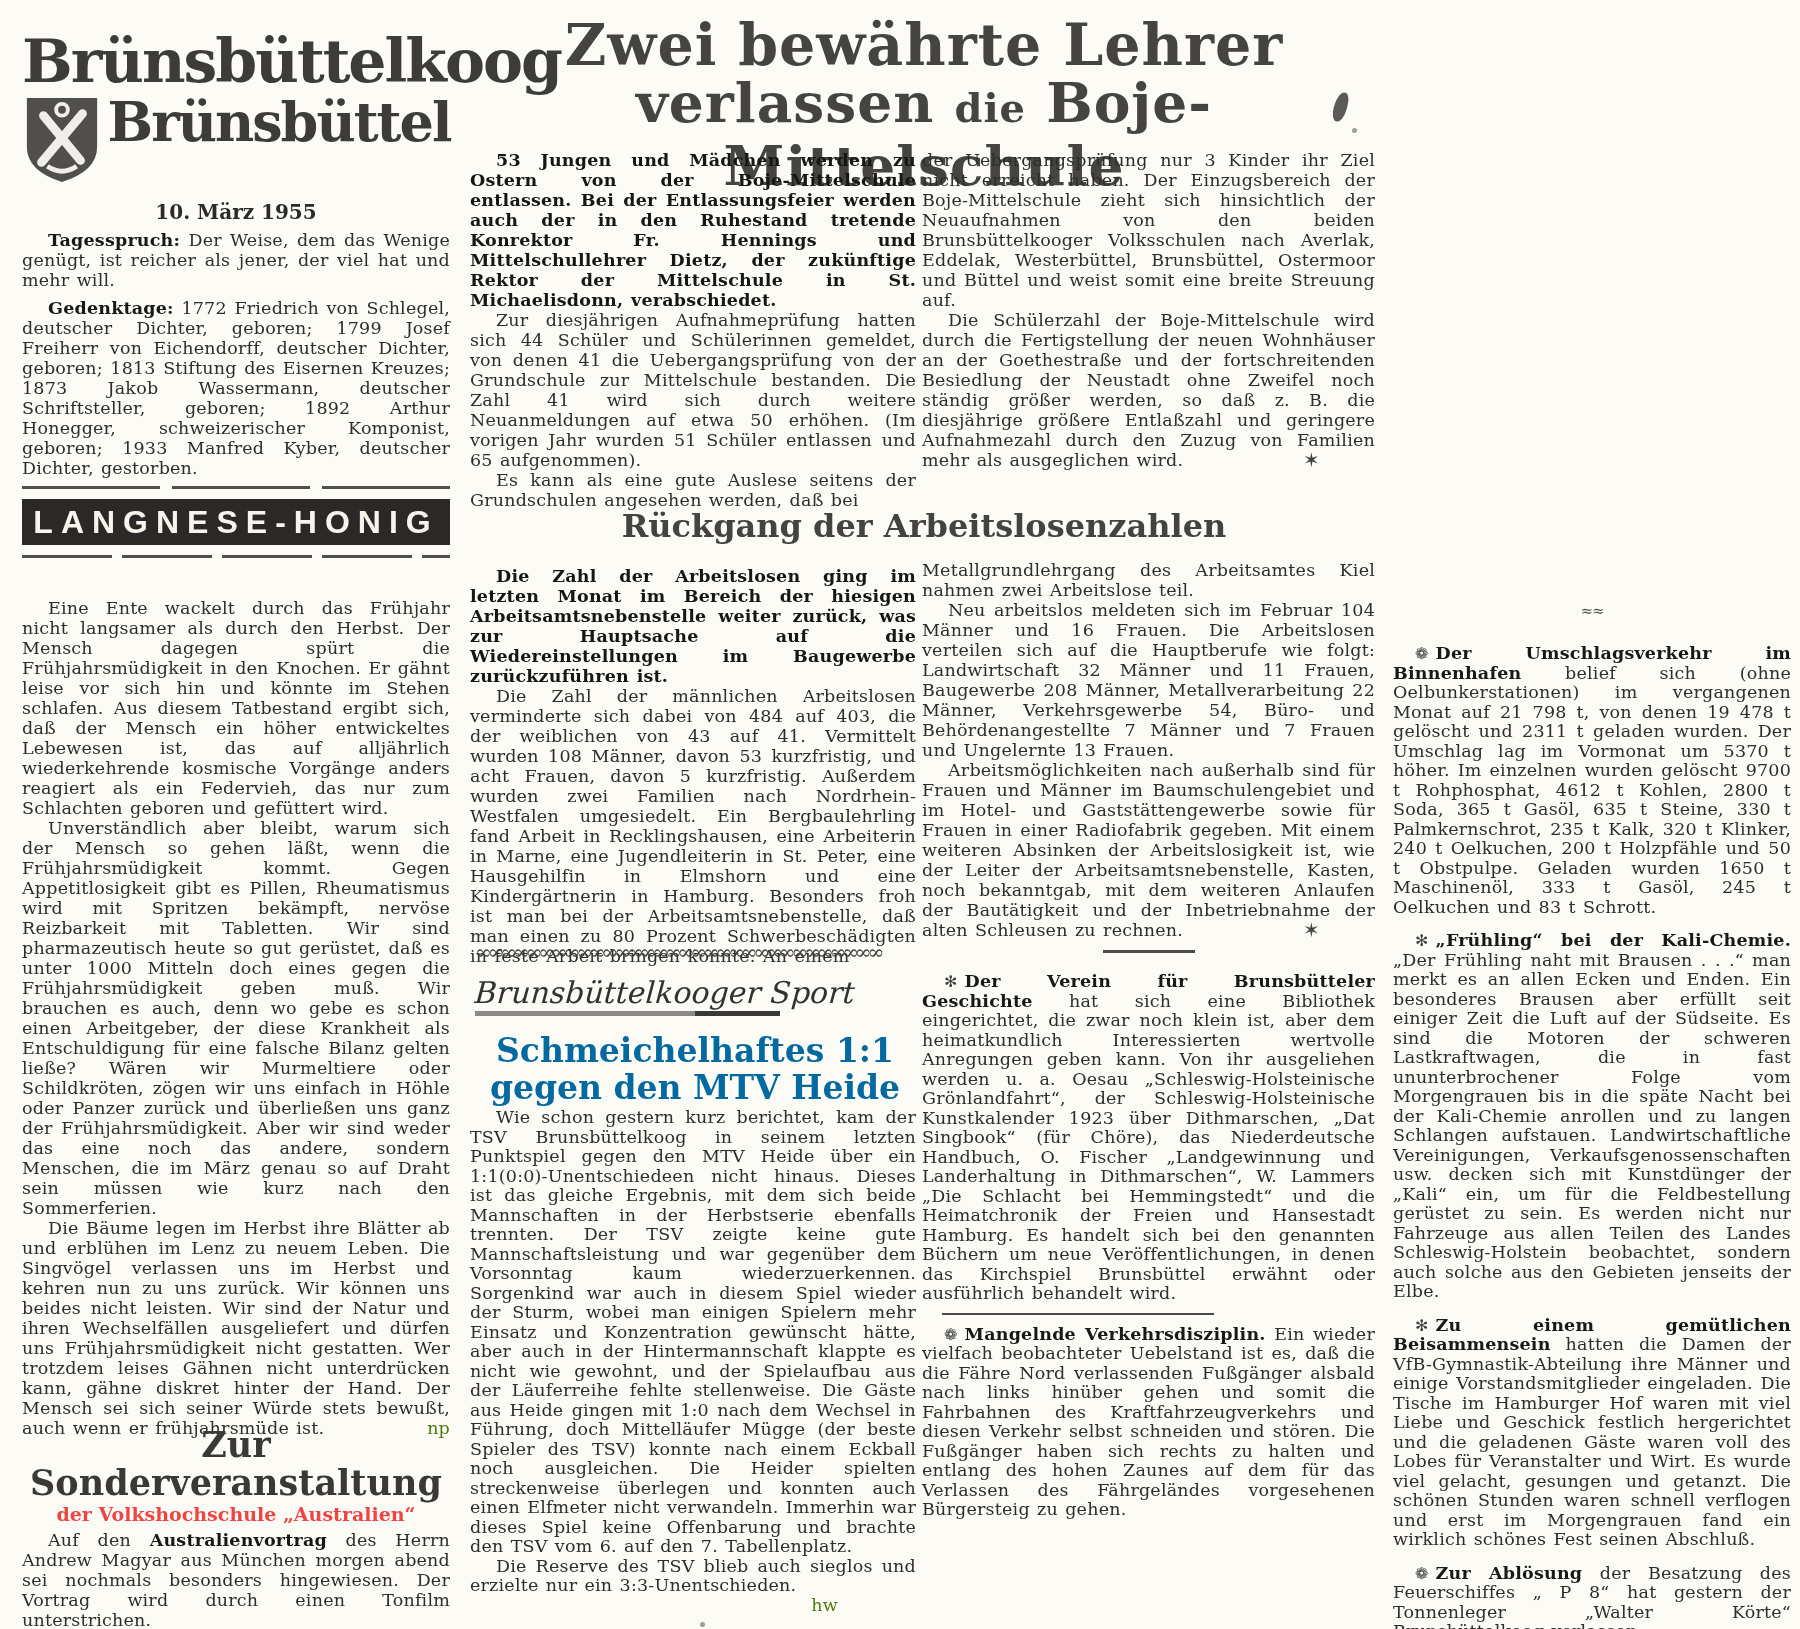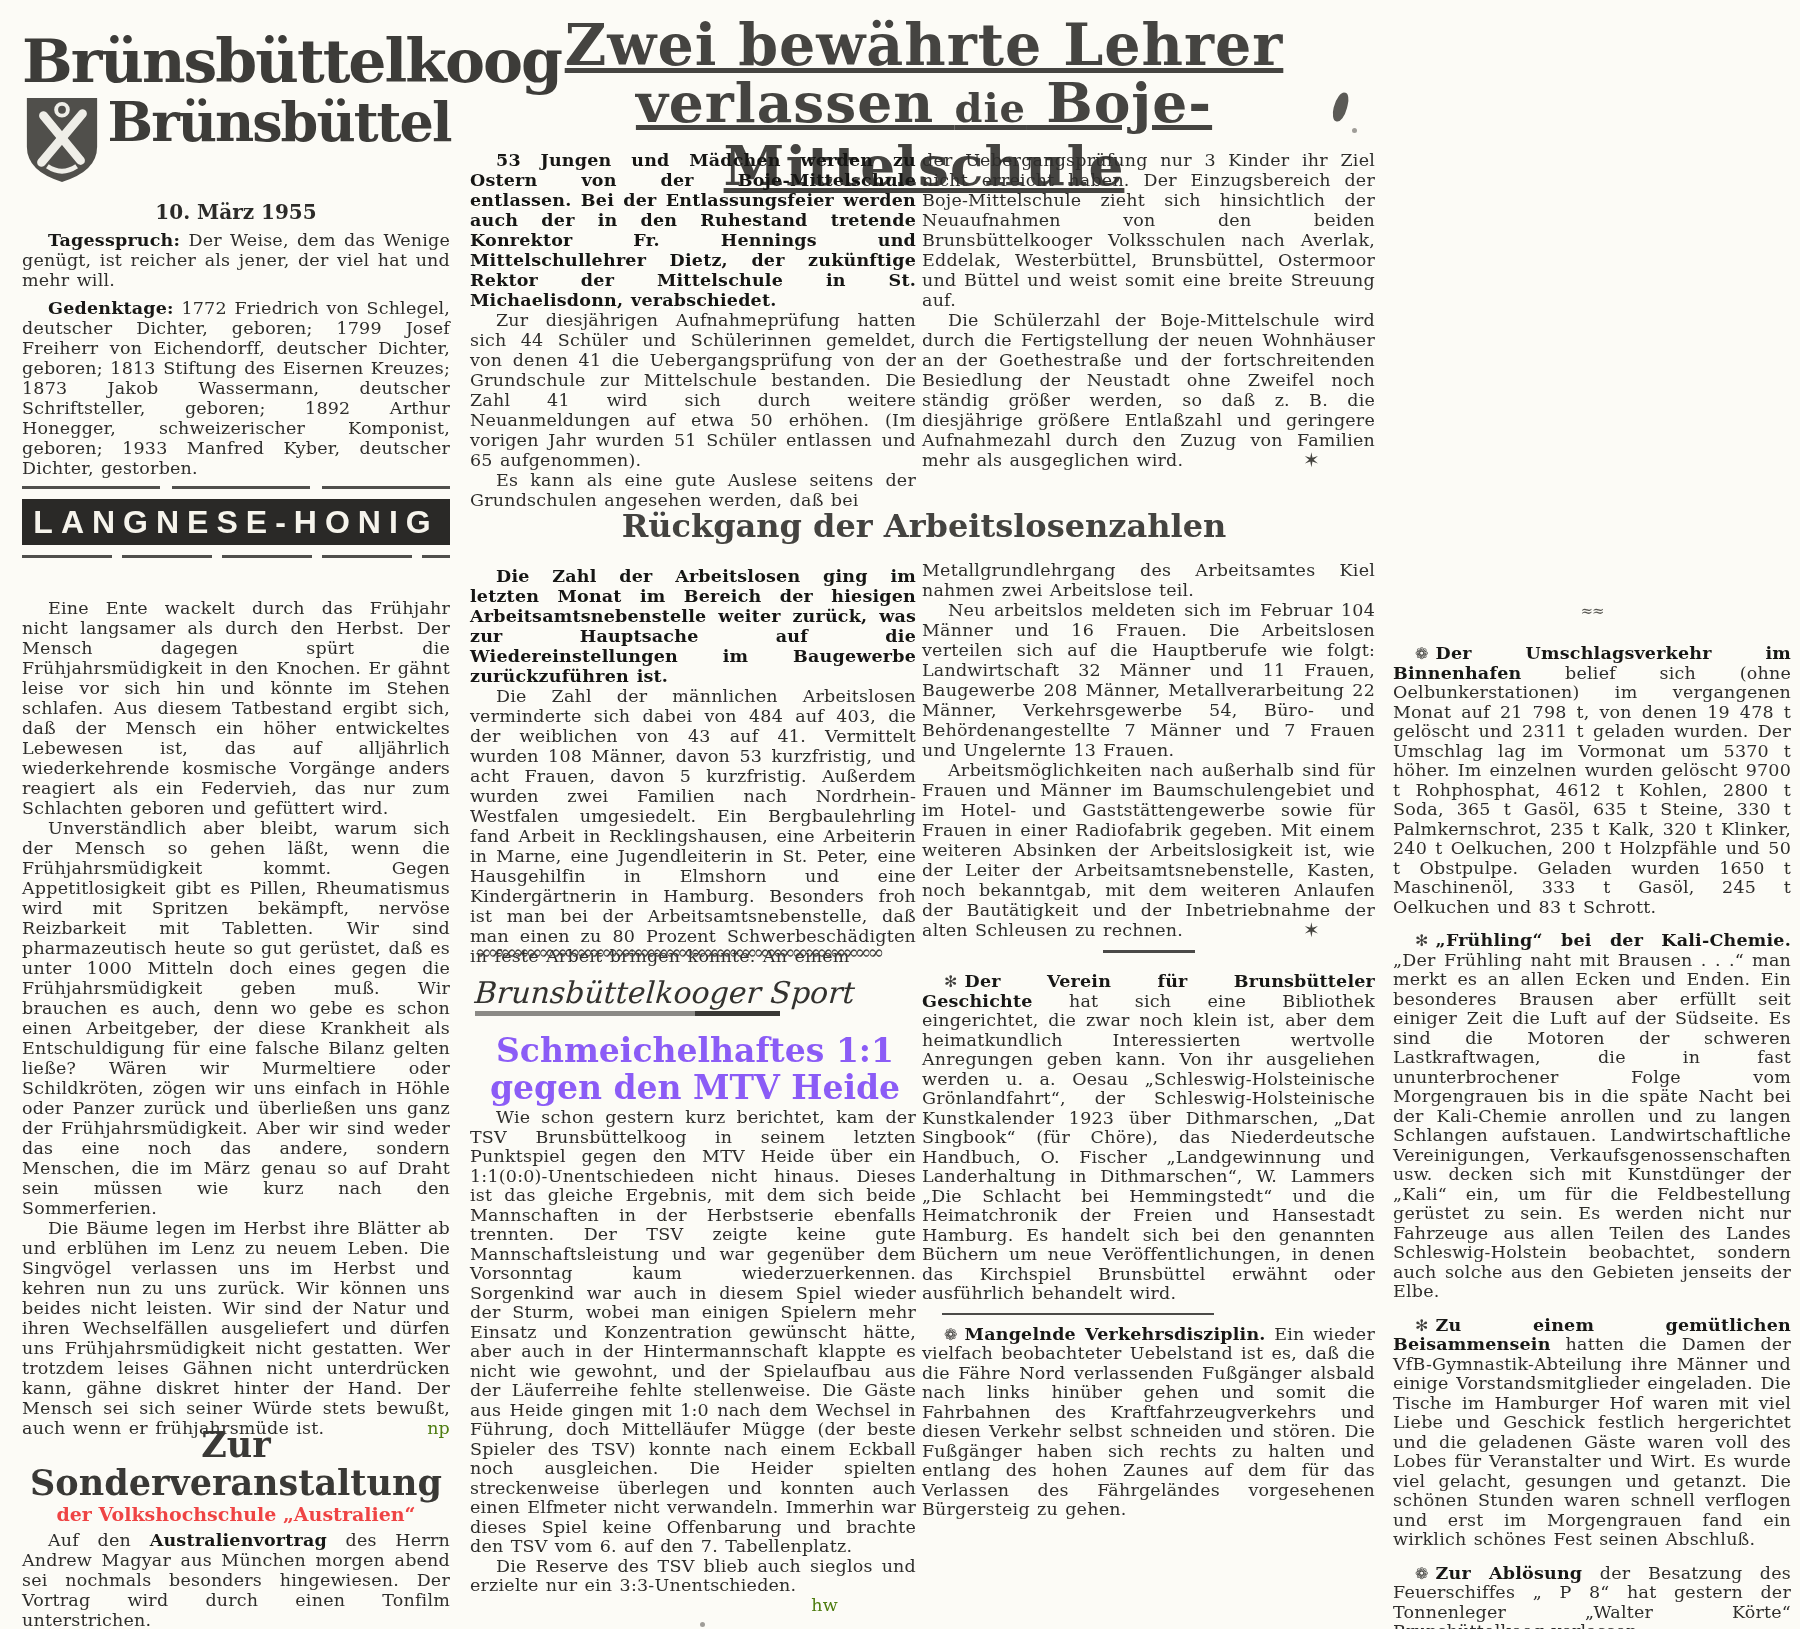--- a/index.html
+++ b/index.html
@@ -31,21 +31,21 @@
   .ad-box { margin:10px 0; height:46px; background:#2a2927; color:#f6f4ec;
     display:flex; align-items:center; justify-content:center;
     font-family:"Liberation Sans", sans-serif; font-weight:bold; font-size:32px; letter-spacing:8px; }
   #medizinisches { left:22px; top:598px; width:428px; }
   .h-med { text-align:center; font-weight:bold; font-size:33px; line-height:36px; margin-bottom:10px; color:#33322f; }
   #sonder { left:22px; top:1426px; width:428px; }
   .h-sonder { text-align:center; font-weight:bold; font-size:35px; line-height:38px; color:#3a3936; }
   .h-sonder-sub { text-align:center; font-weight:bold; font-size:19px; line-height:24px; margin-bottom:4px; color:#ef4444; }
 
   
-  #art1-headline { left:470px; top:16px; width:908px; text-align:center; font-weight:bold; color:#454441;text-decoration:underline; }
+  #art1-headline { left:470px; top:16px; width:908px; text-align:center; font-weight:bold; color:#454441; }
   .hl1 { font-size:57px; line-height:58px; letter-spacing:1px; }
   .hl2 { font-size:55px; line-height:58px; letter-spacing:1px; }
   .hl2 .small { font-size:40px; }
   #art1-colA { left:470px; top:150px; width:446px; }
   #art1-colB { left:922px; top:150px; width:453px; }
   .lead span, .lead { font-weight:bold; color:#161614; }
 
   
   #r-headline { left:470px; top:503px; width:908px; text-align:center; font-weight:bold; font-size:32px; line-height:46px; color:#444340; }
   #r-colA { left:470px; top:566px; width:446px; }
@@ -53,21 +53,21 @@
   .endstar { float:right; font-size:20px; color:#44433f; padding-right:55px; font-weight:normal; }
   .short-rule { width:92px; height:3px; background:#4a4947; margin:10px auto 0 auto; }
 
   
   #rope { left:475px; top:940px; width:414px; height:24px; overflow:hidden;
     font-size:20px; letter-spacing:-4px; color:#42413e; white-space:nowrap; }
   #sport-rubric { left:475px; top:976px; width:446px; }
   .rubric-text { font-style:italic; font-size:30px; line-height:34px; color:#33322f; transform:skewX(-4deg); display:inline-block; }
   .rubric-line { width:305px; height:5px; margin-top:1px;
     background:linear-gradient(90deg,#8b8a86 0 72%, #3a3936 72% 100%); }
-  #sport-headline { left:470px; top:1032px; width:450px; text-align:center; font-weight:bold; font-size:33px; line-height:37px; color:#8b5cf6; }
+  #sport-headline { left:470px; top:1032px; width:450px; text-align:center; font-weight:bold; font-size:33px; line-height:37px; color:#0369a1; }
   #sport-body { left:470px; top:1108px; width:446px; }
   #sport-body p { line-height:19.5px; }
   .sig { float:right; font-weight:normal; color:#4d7c0f; }
   .sig.pad { padding-right:78px; }
 
   
   #col3-briefs { left:922px; top:972px; width:453px; }
   #col3-briefs p, #col4-briefs p { line-height:19.5px; }
   .brief { text-indent:22px; margin-bottom:0; }
   .marker { margin-right:7px; color:#3e3d3a; font-size:16px; }

